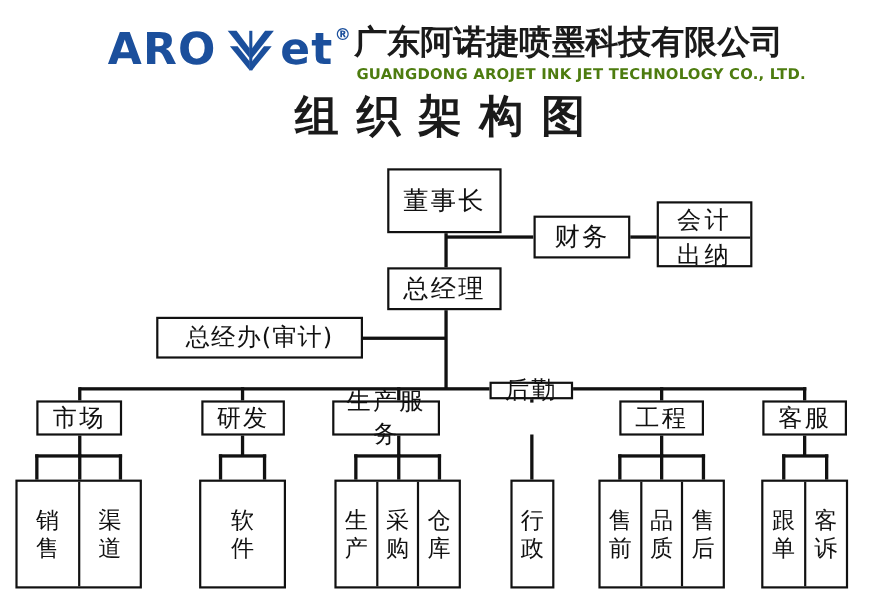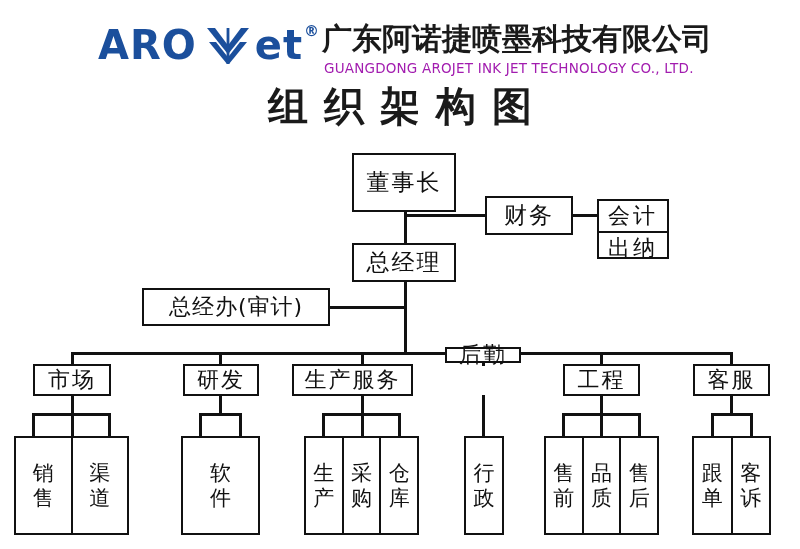--- a/index.html
+++ b/index.html
@@ -65,22 +65,22 @@
     font-weight: bold;
     color: #1a1a1a;
     letter-spacing: 0px;
     line-height: 34px;
     white-space: nowrap;
   }
   #company-en {
     position: absolute;
     left: 324px; top: 50px;
     font-size: 13.5px;
-    font-weight: normal;
-    color: #a21caf;
+    font-weight: bold;
+    color: #4d7c0f;
     letter-spacing: 0.2px;
     white-space: nowrap;
   }
 
   
   #chart-title {
     position: absolute;
     left: 0; top: 82px;
     width: 800px;
     text-align: center;
@@ -256,32 +256,32 @@
 
     <div class="ln" style="left:730px; top:395px; width:3px; height:20px;"></div>
     <div class="ln" style="left:711px; top:413px; width:42px; height:3px;"></div>
     <div class="ln" style="left:711px; top:413px; width:3px; height:24px;"></div>
     <div class="ln" style="left:750px; top:413px; width:3px; height:24px;"></div>
 
     <div class="node lvl1" style="left:352px; top:153px; width:104px; height:59px;">董事长</div>
 
     <div class="node lvl2" style="left:485px; top:196px; width:88px; height:39px;">财务</div>
 
-    <div class="stack" style="left:597px; top:199px; width:72px; height:60px;">
+    <div class="stack" style="left:597px; top:183px; width:87px; height:60px;">
       <div class="cell">会计</div>
       <div class="cell">出纳</div>
     </div>
 
     <div class="node lvl2" style="left:352px; top:243px; width:104px; height:39px;">总经理</div>
 
     <div class="node lvl3" style="left:142px; top:288px; width:188px; height:38px;">总经办(审计)</div>
 
     <div class="node dept" style="left:33px; top:364px; width:78px; height:32px;">市场</div>
     <div class="node dept" style="left:183px; top:364px; width:76px; height:32px;">研发</div>
-    <div class="node dept" style="left:292px; top:364px; width:121px; height:32px;">生产服务</div>
+    <div class="node dept" style="left:302px; top:364px; width:98px; height:32px;">生产服务</div>
     <div class="node dept" style="left:445px; top:347px; width:76px; height:16px;">后勤</div>
     <div class="node dept" style="left:563px; top:364px; width:77px; height:32px;">工程</div>
     <div class="node dept" style="left:693px; top:364px; width:77px; height:32px;">客服</div>
 
     <div class="leafgroup" style="left:14px; top:436px; width:115px; height:99px;">
       <div class="leaf">
           <span>销售</span>
         </div>
       <div class="leaf">
           <span>渠道</span>

